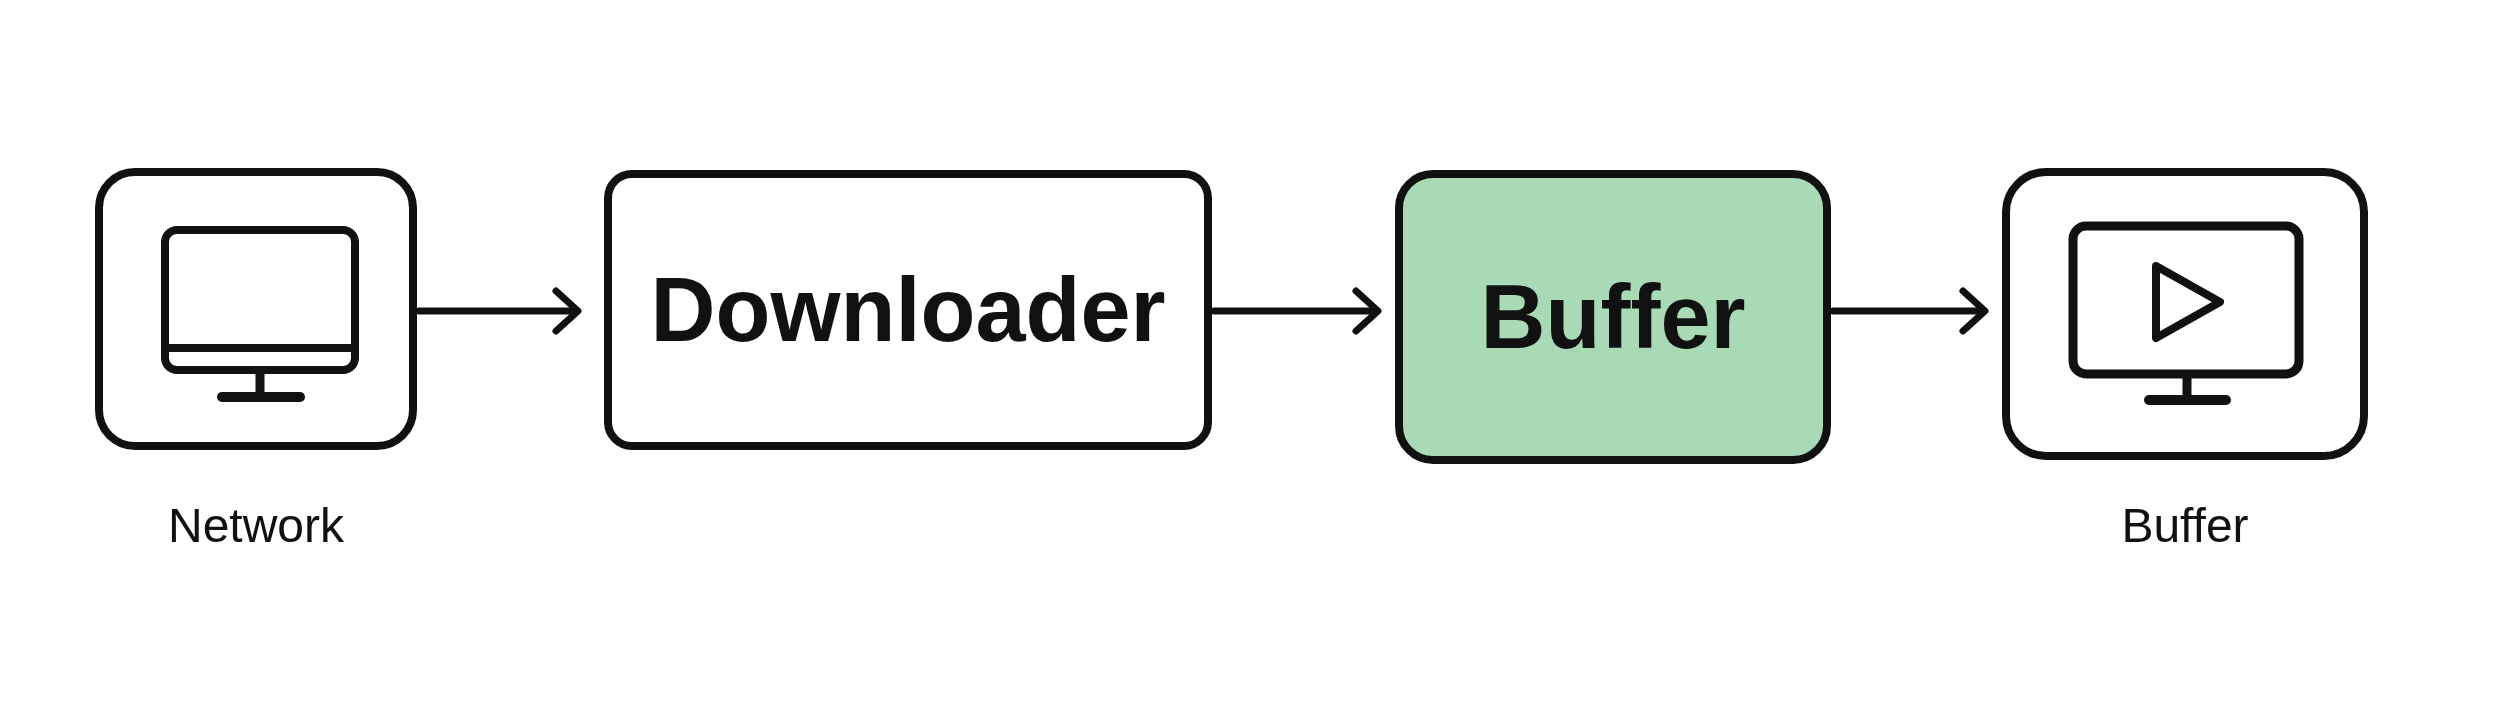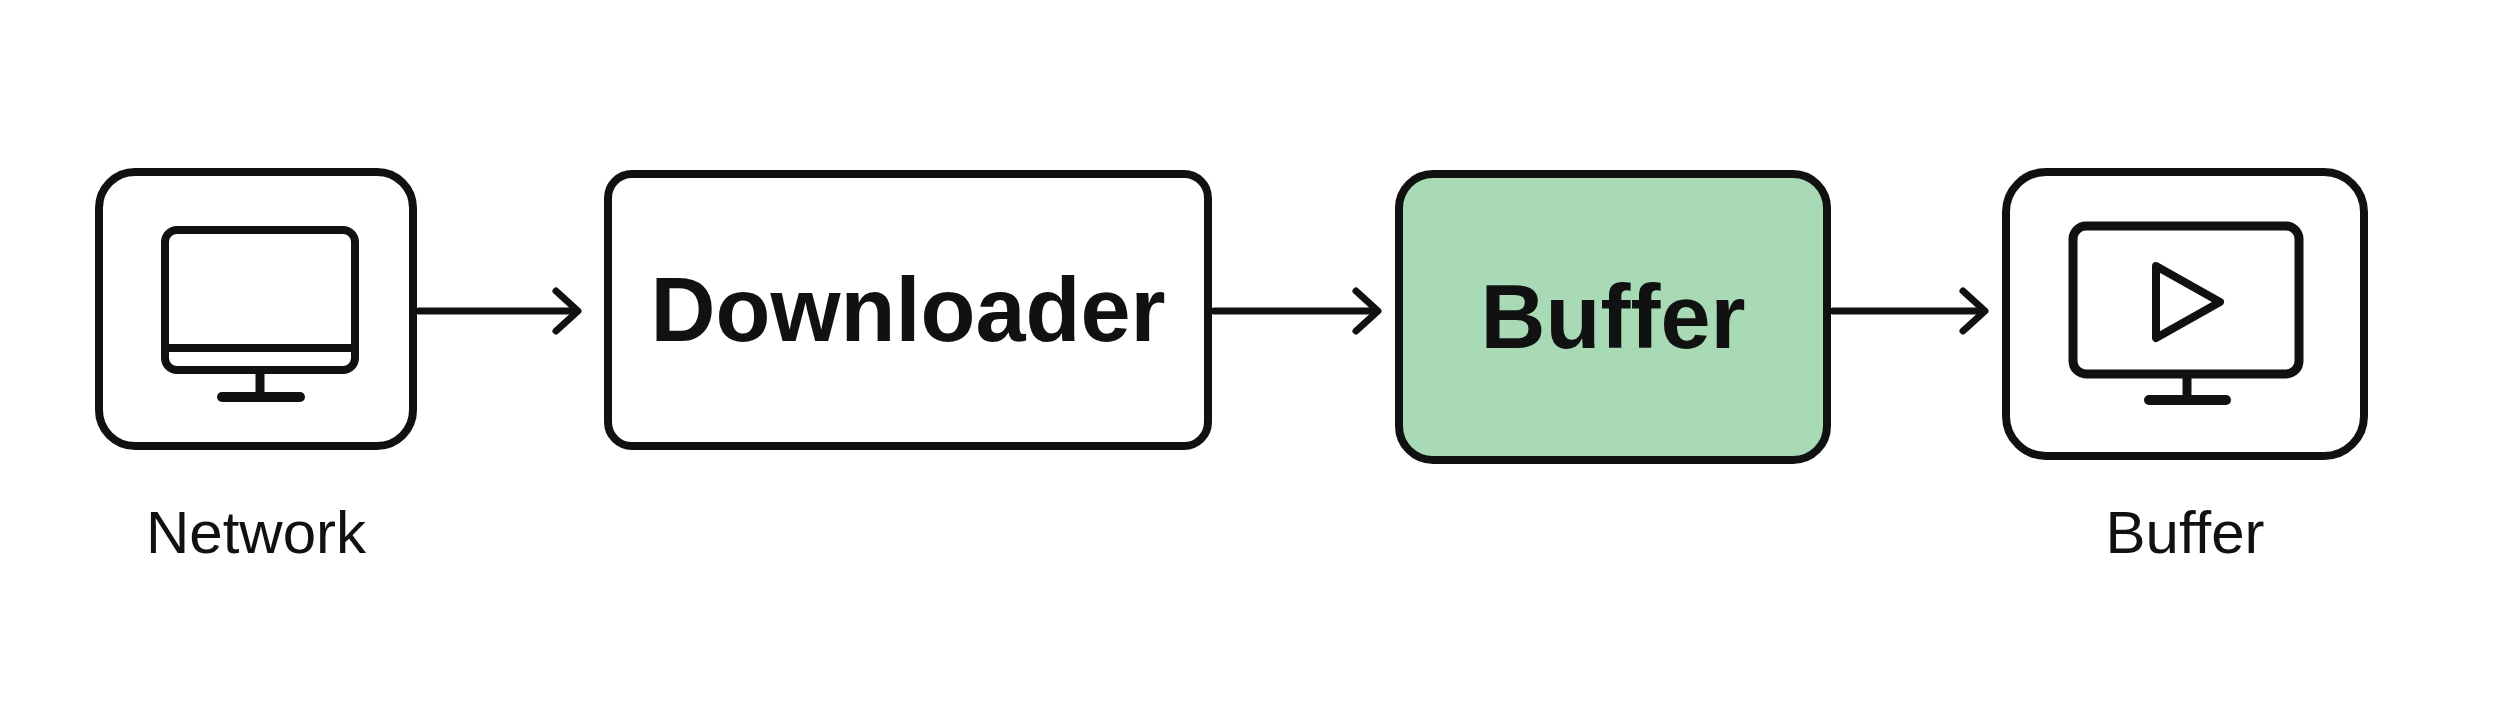--- a/index.html
+++ b/index.html
@@ -34,21 +34,21 @@
     font-size: 90px;
     font-weight: 700;
     letter-spacing: 0px;
     color: #111111;
     white-space: nowrap;
   }
   .outside-label {
     position: absolute;
     top: 498px;
     text-align: center;
-    font-size: 60px;
+    font-size: 48px;
     font-weight: 500;
     color: #111111;
     white-space: nowrap;
   }
   .label-network { left: 95px;   width: 322px; }
   .label-player  { left: 2002px; width: 366px; }
   .icon-svg {
     position: absolute;
     left: 0; top: 0;
     width: 100%; height: 100%;

